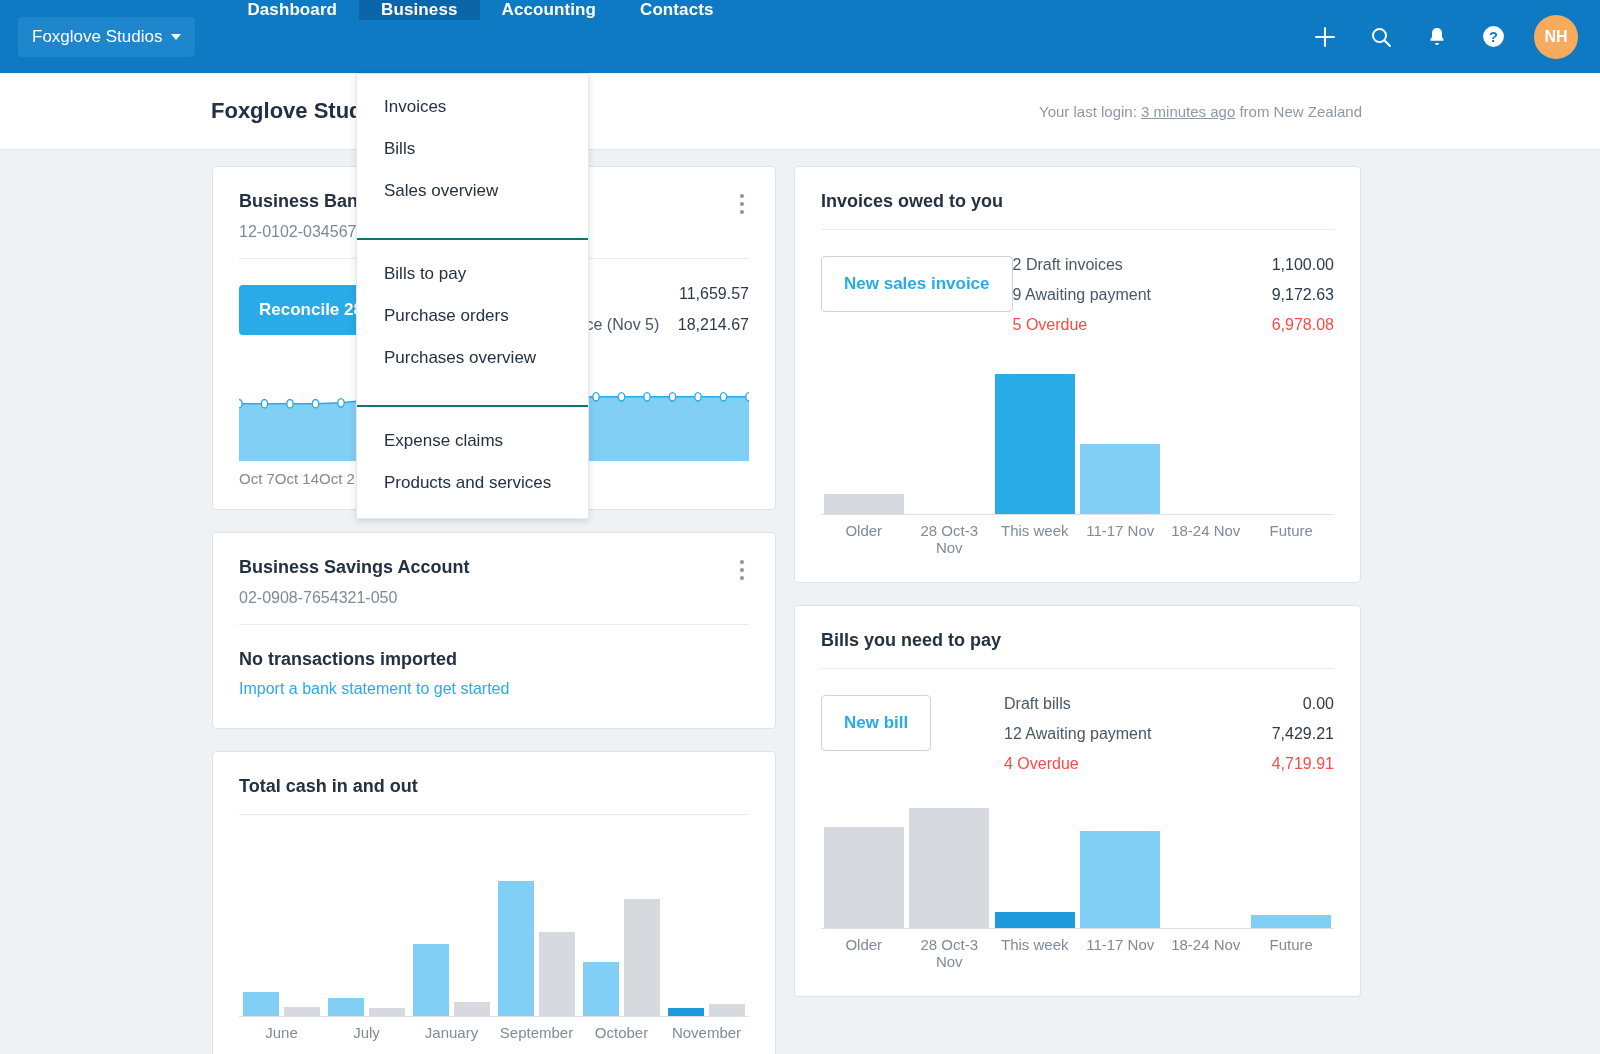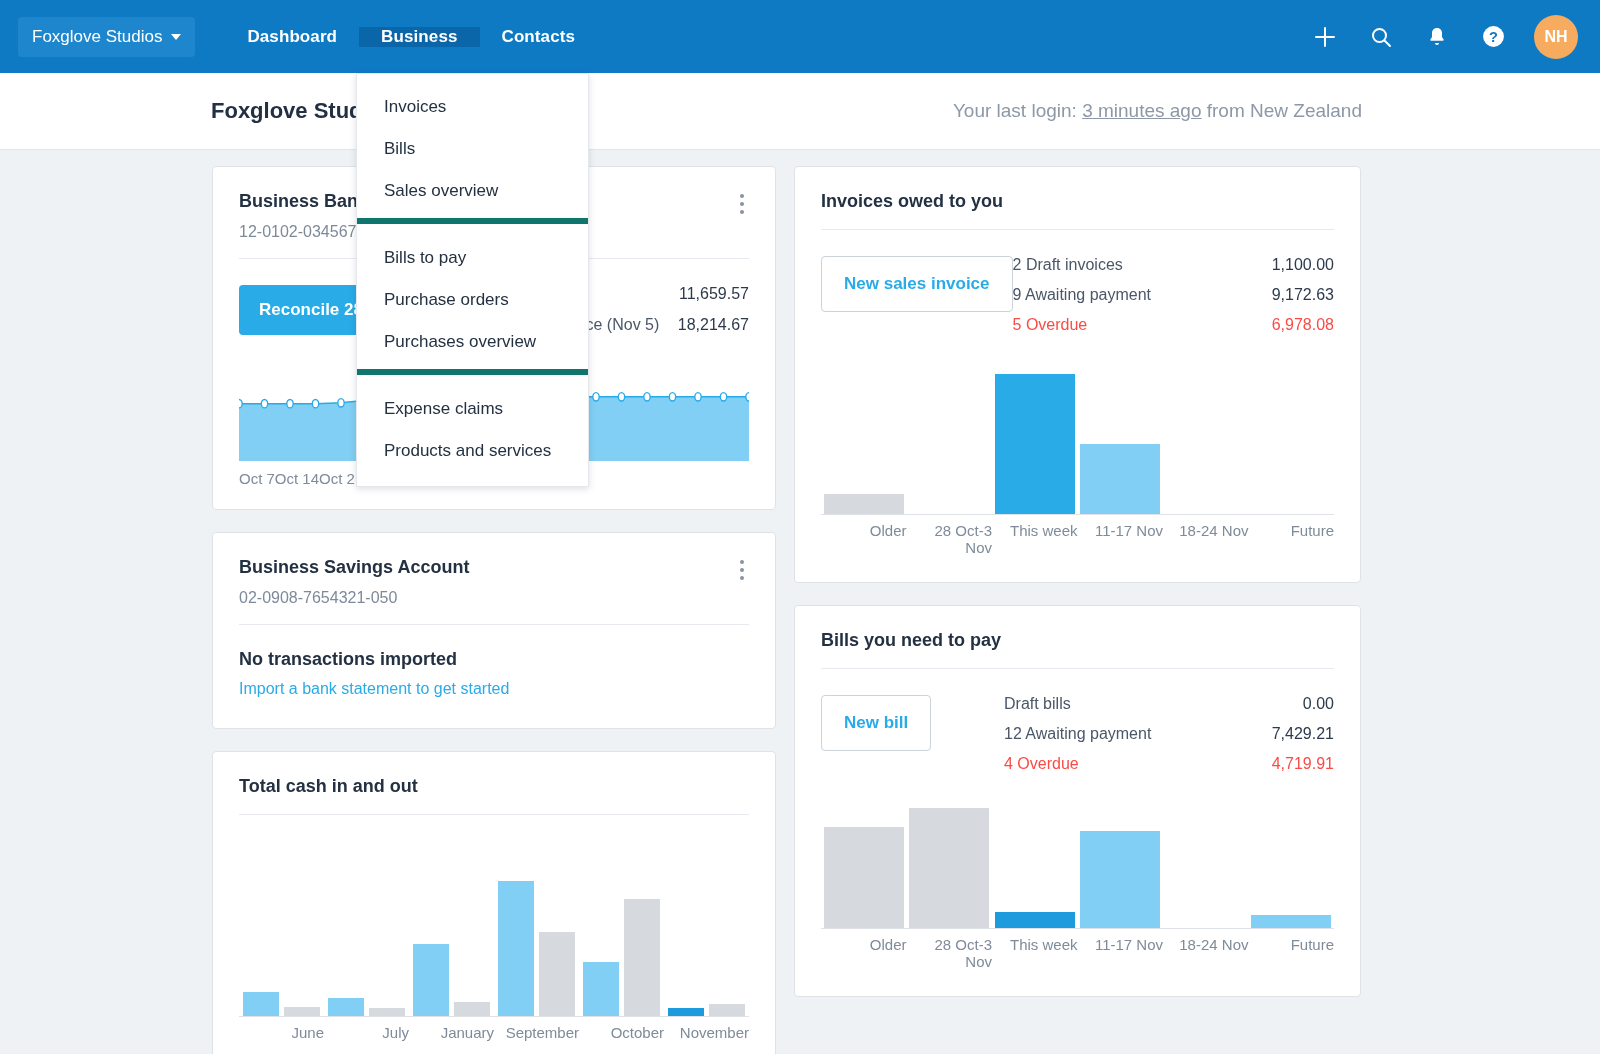--- a/index.html
+++ b/index.html
@@ -25,21 +25,21 @@
     display: flex; align-items: center; gap: 9px;
     color: #fff; font-size: 17px; font-weight: 400;
     cursor: pointer;
   }
   .caret-down {
     width: 0; height: 0;
     border-left: 5px solid transparent;
     border-right: 5px solid transparent;
     border-top: 6px solid #fff;
   }
-  .navitems { display: flex; align-items: center; height: 73px; margin-left: 30px; }
+  .navitems { display: flex; align-items: flex-start; height: 73px; margin-left: 30px; }
   .navitem {
     display: flex; align-items: center;
     padding: 0 22px;
     color: #fff; font-size: 17px; font-weight: bold;
     cursor: pointer;
     letter-spacing: .1px;
   }
   .navitem.active { background: #0a66a8; }
   .navright {
     margin-left: auto; margin-right: 22px;
@@ -62,21 +62,21 @@
     background: #fff;
     border-bottom: 1px solid #e2e6ea;
     display: flex; align-items: center;
   }
   .org-title {
     margin-left: 211px;
     font-size: 22px; font-weight: bold; color: #233043;
   }
   .lastlogin {
     margin-left: auto; margin-right: 238px;
-    font-size: 19px; color: #8d98a6;
+    font-size: 15px; color: #8d98a6;
   }
   .lastlogin a { color: #8d98a6; text-decoration: underline; cursor: pointer; }
 
   
   .page { position: absolute; top: 150px; left: 0; width: 1600px; height: 904px; }
   .col-left  { position: absolute; left: 212px; top: 16px; width: 564px; }
   .col-right { position: absolute; left: 794px; top: 16px; width: 567px; }
 
   .card {
     background: #fff;
@@ -131,21 +131,21 @@
     position: relative;
     display: flex; align-items: flex-end;
     border-bottom: 1px solid #dfe3e8;
   }
   .barslot { flex: 1; display: flex; align-items: flex-end; justify-content: center; gap: 0; }
   .bar { display: block; }
   .bar-axis {
     display: flex; margin-top: 7px;
     font-size: 15px; color: #7f8b99;
   }
-  .bar-axis span { flex: 1; text-align: right; }
+  .bar-axis span { flex: 1; text-align: center; }
 
   
   .paired { height: 180px; }
   .paired .barslot { gap: 5px; align-items: flex-end; }
   .paired .bar { width: 36px; }
 
   
   .summary-body { display: flex; align-items: flex-start; padding: 26px 26px 0 26px; }
   .btn-outline {
     background: #fff; color: #29abe8;
@@ -164,21 +164,21 @@
   
   .dropdown {
     position: absolute; left: 356px; top: 73px;
     width: 233px;
     background: #fff;
     border: 1px solid #e4e7eb;
     box-shadow: 0 2px 7px rgba(0,0,0,.13);
     z-index: 50;
     padding: 12px 0 14px 0;
   }
-  .menu-group + .menu-group { border-top: 6px solid #0f766e; margin-top: 6px; padding-top: 13px; }
+  .menu-group + .menu-group { border-top: 2px solid #0f766e; margin-top: 26px; padding-top: 13px; }
   .menu-item {
     display: block;
     padding: 11px 0 11px 27px;
     font-size: 17px; color: #243142;
     cursor: pointer; white-space: nowrap;
   }
 </style>
 </head>
 <body>
 
@@ -187,20 +187,23 @@
     <span>Foxglove Studios</span>
     <span class="caret-down"></span>
   </div>
 
   <div class="navitems">
     <div class="navitem">
       <span>Dashboard</span>
     </div>
     <div class="navitem active">
       <span>Business</span>
+    </div>
+    <div class="navitem">
+      <span>Accounting</span>
     </div>
     <div class="navitem">
       <span>Contacts</span>
     </div>
   </div>
 
   <div class="navright">
     <div class="nav-icon">
       <svg width="24" height="24" viewBox="0 0 24 24">
           <path d="M12 3v18M3 12h18" stroke="#fff" stroke-width="2" stroke-linecap="round"></path>

